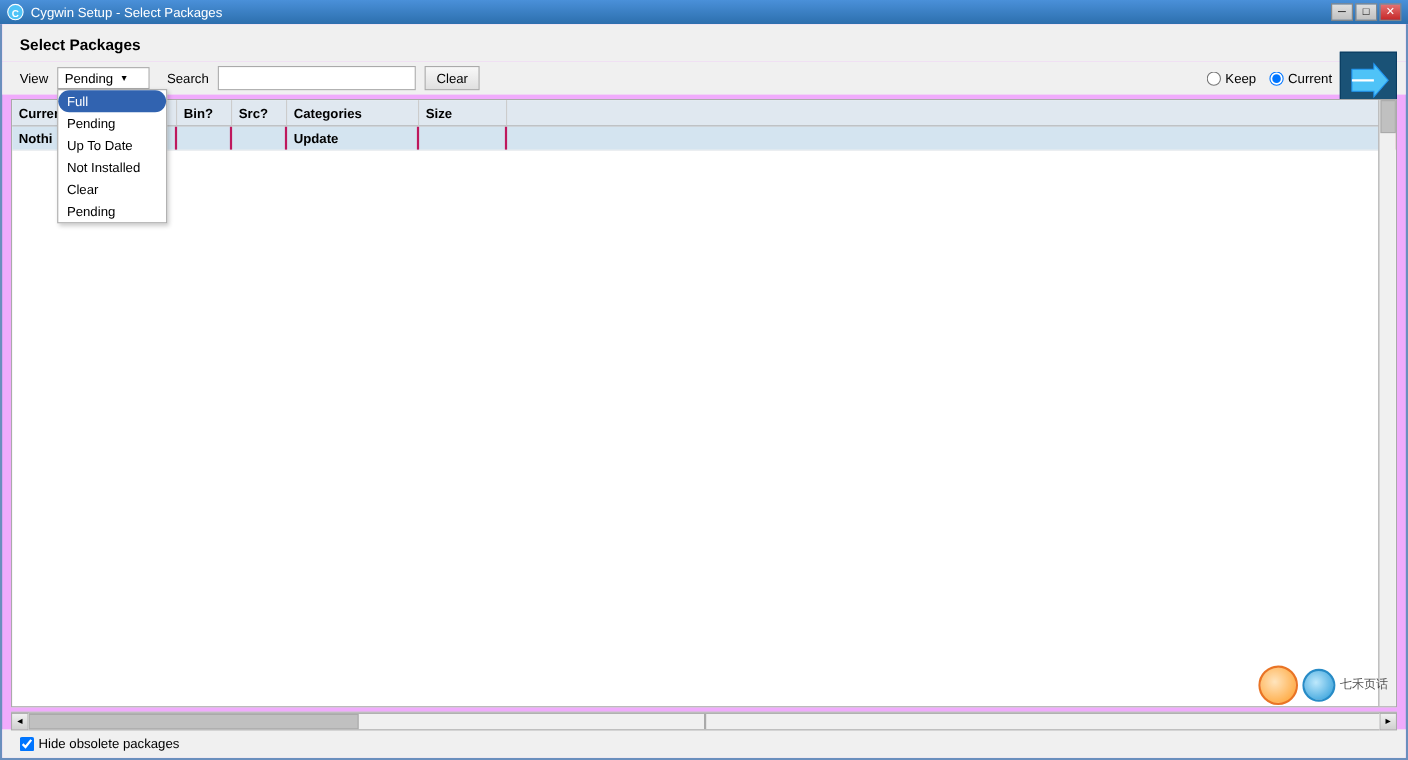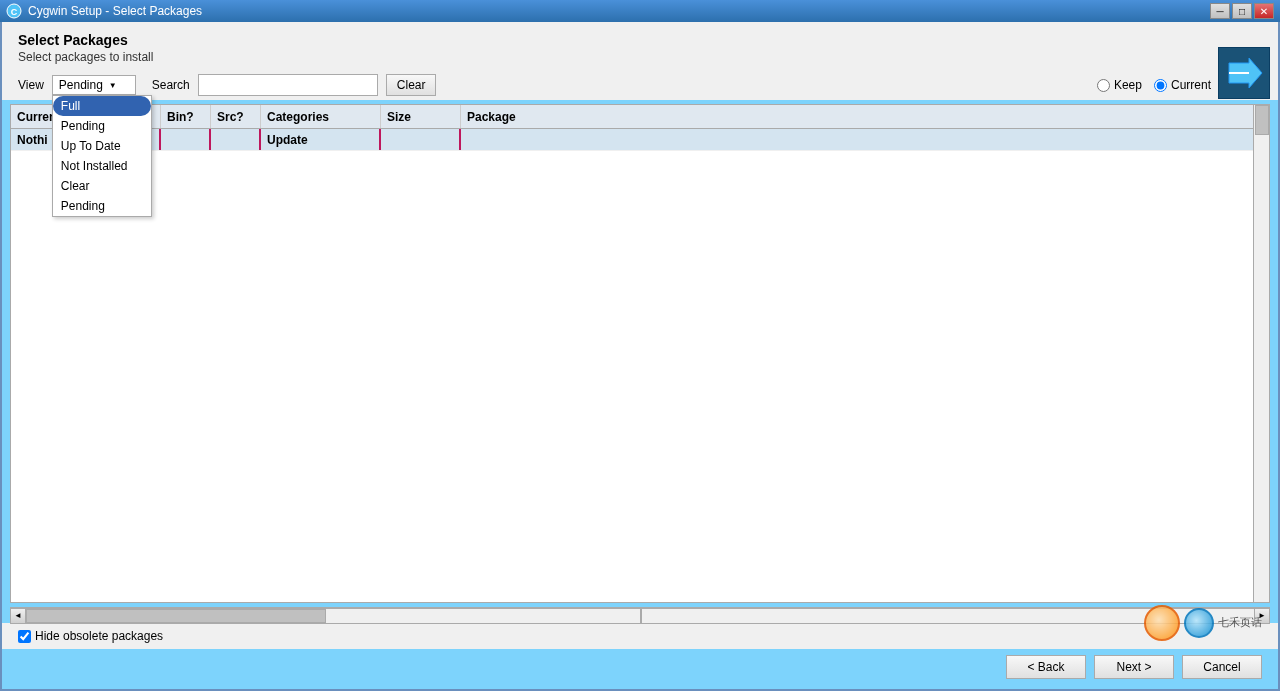--- a/index.html
+++ b/index.html
@@ -49,21 +49,21 @@
       align-items: center;
       justify-content: center;
       font-size: 10px;
       cursor: pointer;
       color: #000;
     }
     .title-btn.close { background: linear-gradient(to bottom, #e57373, #c62828); color: white; }
 
     
     .window {
-      background: #7dd3fc;
+      background: #f0abfc;
       height: calc(691px - 22px);
       display: flex;
       flex-direction: column;
       border: 2px solid #6a8fbd;
       border-top: none;
     }
 
     
     .header {
       padding: 10px 16px 6px;
@@ -379,21 +379,20 @@
       <svg viewBox="0 0 40 40" xmlns="http://www.w3.org/2000/svg">
 
         <polygon points="5,10 25,10 25,5 38,20 25,35 25,30 5,30" fill="#4fc3f7" stroke="#2196f3" stroke-width="1"></polygon>
 
         <line x1="5" y1="20" x2="25" y2="20" stroke="white" stroke-width="2"></line>
       </svg>
     </div>
 
     <div class="header">
       <div class="header-title">Select Packages</div>
-      <div class="header-subtitle">Select packages to install</div>
     </div>
 
     <div class="toolbar">
       <span class="toolbar-label">View</span>
 
       <div class="view-select">
         <div class="view-select-btn">
           <span>Pending</span>
         </div>
 
@@ -430,21 +429,20 @@
 
     <div class="table-container">
 
       <div class="table-header">
         <div class="col-header col-curr">Current</div>
         <div class="col-header col-new">New</div>
         <div class="col-header col-bin">Bin?</div>
         <div class="col-header col-src">Src?</div>
         <div class="col-header col-cat">Categories</div>
         <div class="col-header col-size">Size</div>
-        <div class="col-header col-pkg">Package</div>
       </div>
 
       <div class="table-body">
         <div class="table-row group-header">
           <div class="table-cell" style="width: 70px">Nothi</div>
           <div class="table-cell" style="width: 80px">to</div>
           <div class="table-cell" style="width: 50px"></div>
           <div class="table-cell" style="width: 50px"></div>
           <div class="table-cell" style="width: 120px">Update</div>
           <div class="table-cell" style="width: 80px"></div>
@@ -474,20 +472,15 @@
     </div>
 
     <div class="brand-watermark">
       <div class="brand-circle"></div>
       <div style="width:30px;height:30px;border-radius:50%;background:radial-gradient(circle at 40% 40%,#b3e5fc,#0288d1);border:2px solid #0277bd;"></div>
       <div class="brand-text-wrap">
         <div>七禾页话</div>
       </div>
     </div>
 
-    <div class="button-row">
-      <button class="btn">&lt; Back</button>
-      <button class="btn">Next &gt;</button>
-      <button class="btn">Cancel</button>
-    </div>
 
   </div>
 </div>
 
 </body></html>

